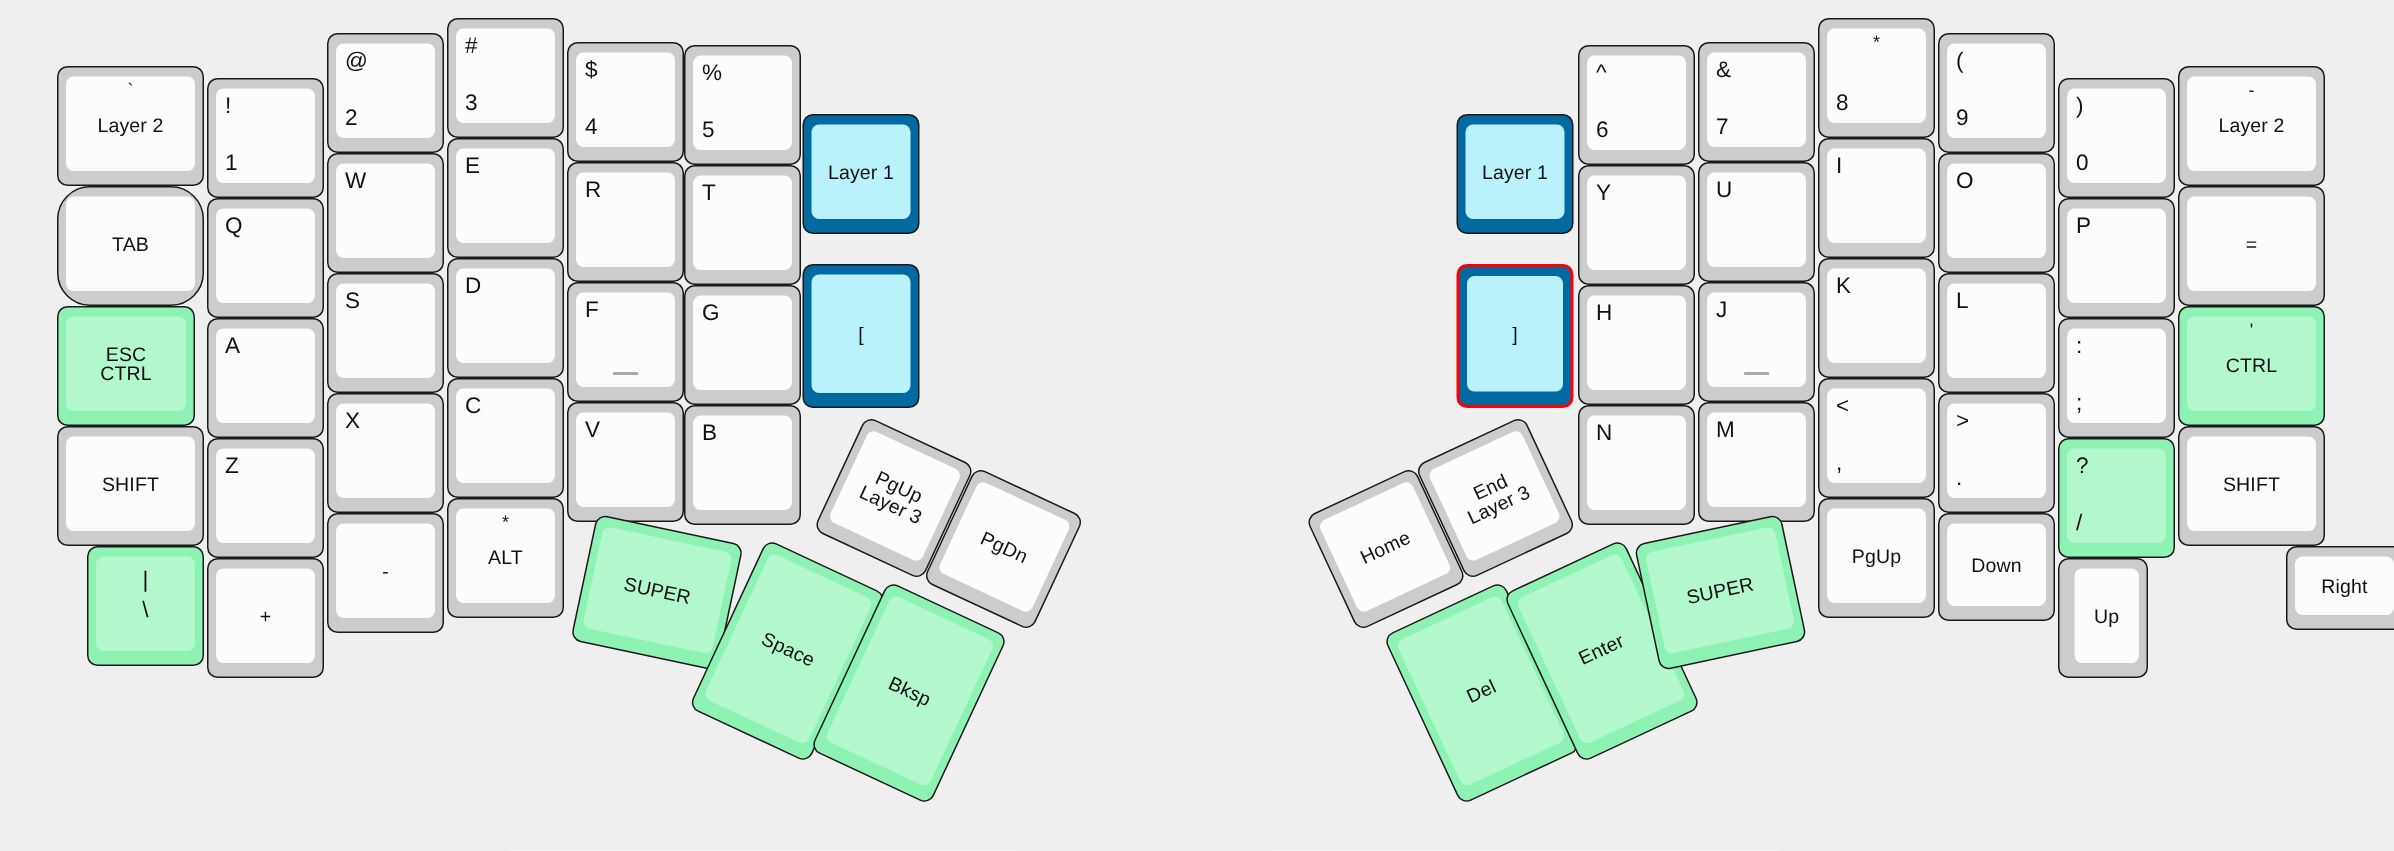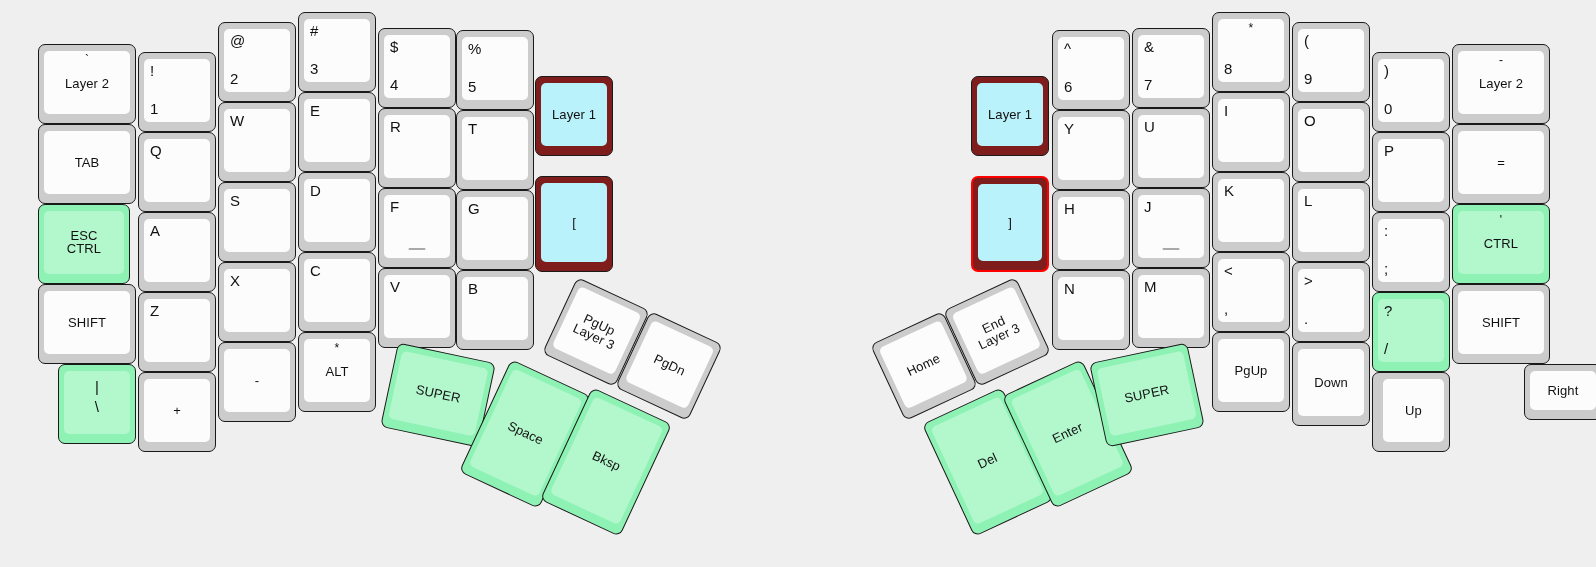--- a/index.html
+++ b/index.html
@@ -71,39 +71,39 @@
     border-radius: 1px;
   }
 
   
   .k-white  { background: #cccccc; }
   .k-white  > .cap { background: #fcfcfc; }
 
   .k-green  { background: #8df2b4; border-color: #1a1a1a; }
   .k-green  > .cap { background: #b3f7cd; }
 
-  .k-blue   { background: #7f1d1d; border-color: #1a1a1a; }
+  .k-blue   { background: #0369a1; border-color: #1a1a1a; }
   .k-blue   > .cap { background: #b9f2fb; }
 
   .k-sel    { border-color: #ff0000; border-width: 2px; }
 
   .rot { transform-origin: center center; }
 </style>
 </head>
 <body>
 
 <div id="kb-root" style="background: rgb(239, 239, 239);">
   <div id="left-half">
       <div class="key k-white" style="left: 38px; top: 44px; width: 98px; height: 80px;">
         <div class="cap">
           <span class="lg lg-tc">`</span>
           <span class="lg lg-cl">Layer 2</span>
         </div>
       </div>
-      <div class="key k-white" style="left: 38px; top: 124px; width: 98px; height: 80px;">
+      <div class="key k-white" style="left: 38px; top: 124px; width: 98px; height: 80px; border-radius: 22px;">
         <div class="cap">
           <span class="lg lg-c">TAB</span>
         </div>
       </div>
       <div class="key k-green" style="left: 38px; top: 204px; width: 92px; height: 80px;">
         <div class="cap">
           <span class="lg lg-c2">ESC
 CTRL</span>
         </div>
       </div>
@@ -373,21 +373,21 @@
         <div class="cap">
           <span class="lg lg-tl">L</span>
         </div>
       </div>
       <div class="key k-white" style="left: 1292px; top: 262px; width: 78px; height: 80px;">
         <div class="cap">
           <span class="lg lg-tl">&gt;</span>
           <span class="lg lg-bl">.</span>
         </div>
       </div>
-      <div class="key k-white" style="left: 1292px; top: 342px; width: 78px; height: 84px;">
+      <div class="key k-white" style="left: 1292px; top: 342px; width: 78px; height: 72px;">
         <div class="cap">
           <span class="lg lg-c">Down</span>
         </div>
       </div>
       <div class="key k-white" style="left: 1372px; top: 52px; width: 78px; height: 80px;">
         <div class="cap">
           <span class="lg lg-tl">)</span>
           <span class="lg lg-bl">0</span>
         </div>
       </div>
@@ -401,21 +401,21 @@
           <span class="lg lg-tl">:</span>
           <span class="lg lg-bl">;</span>
         </div>
       </div>
       <div class="key k-green" style="left: 1372px; top: 292px; width: 78px; height: 80px;">
         <div class="cap">
           <span class="lg lg-tl">?</span>
           <span class="lg lg-bl">/</span>
         </div>
       </div>
-      <div class="key k-white" style="left: 1372px; top: 372px; width: 78px; height: 80px; padding-left: 10px;">
+      <div class="key k-white" style="left: 1372px; top: 372px; width: 60px; height: 80px; padding-left: 10px;">
         <div class="cap">
           <span class="lg lg-c">Up</span>
         </div>
       </div>
       <div class="key k-white" style="left: 1452px; top: 44px; width: 98px; height: 80px;">
         <div class="cap">
           <span class="lg lg-tc">-</span>
           <span class="lg lg-cl">Layer 2</span>
         </div>
       </div>

